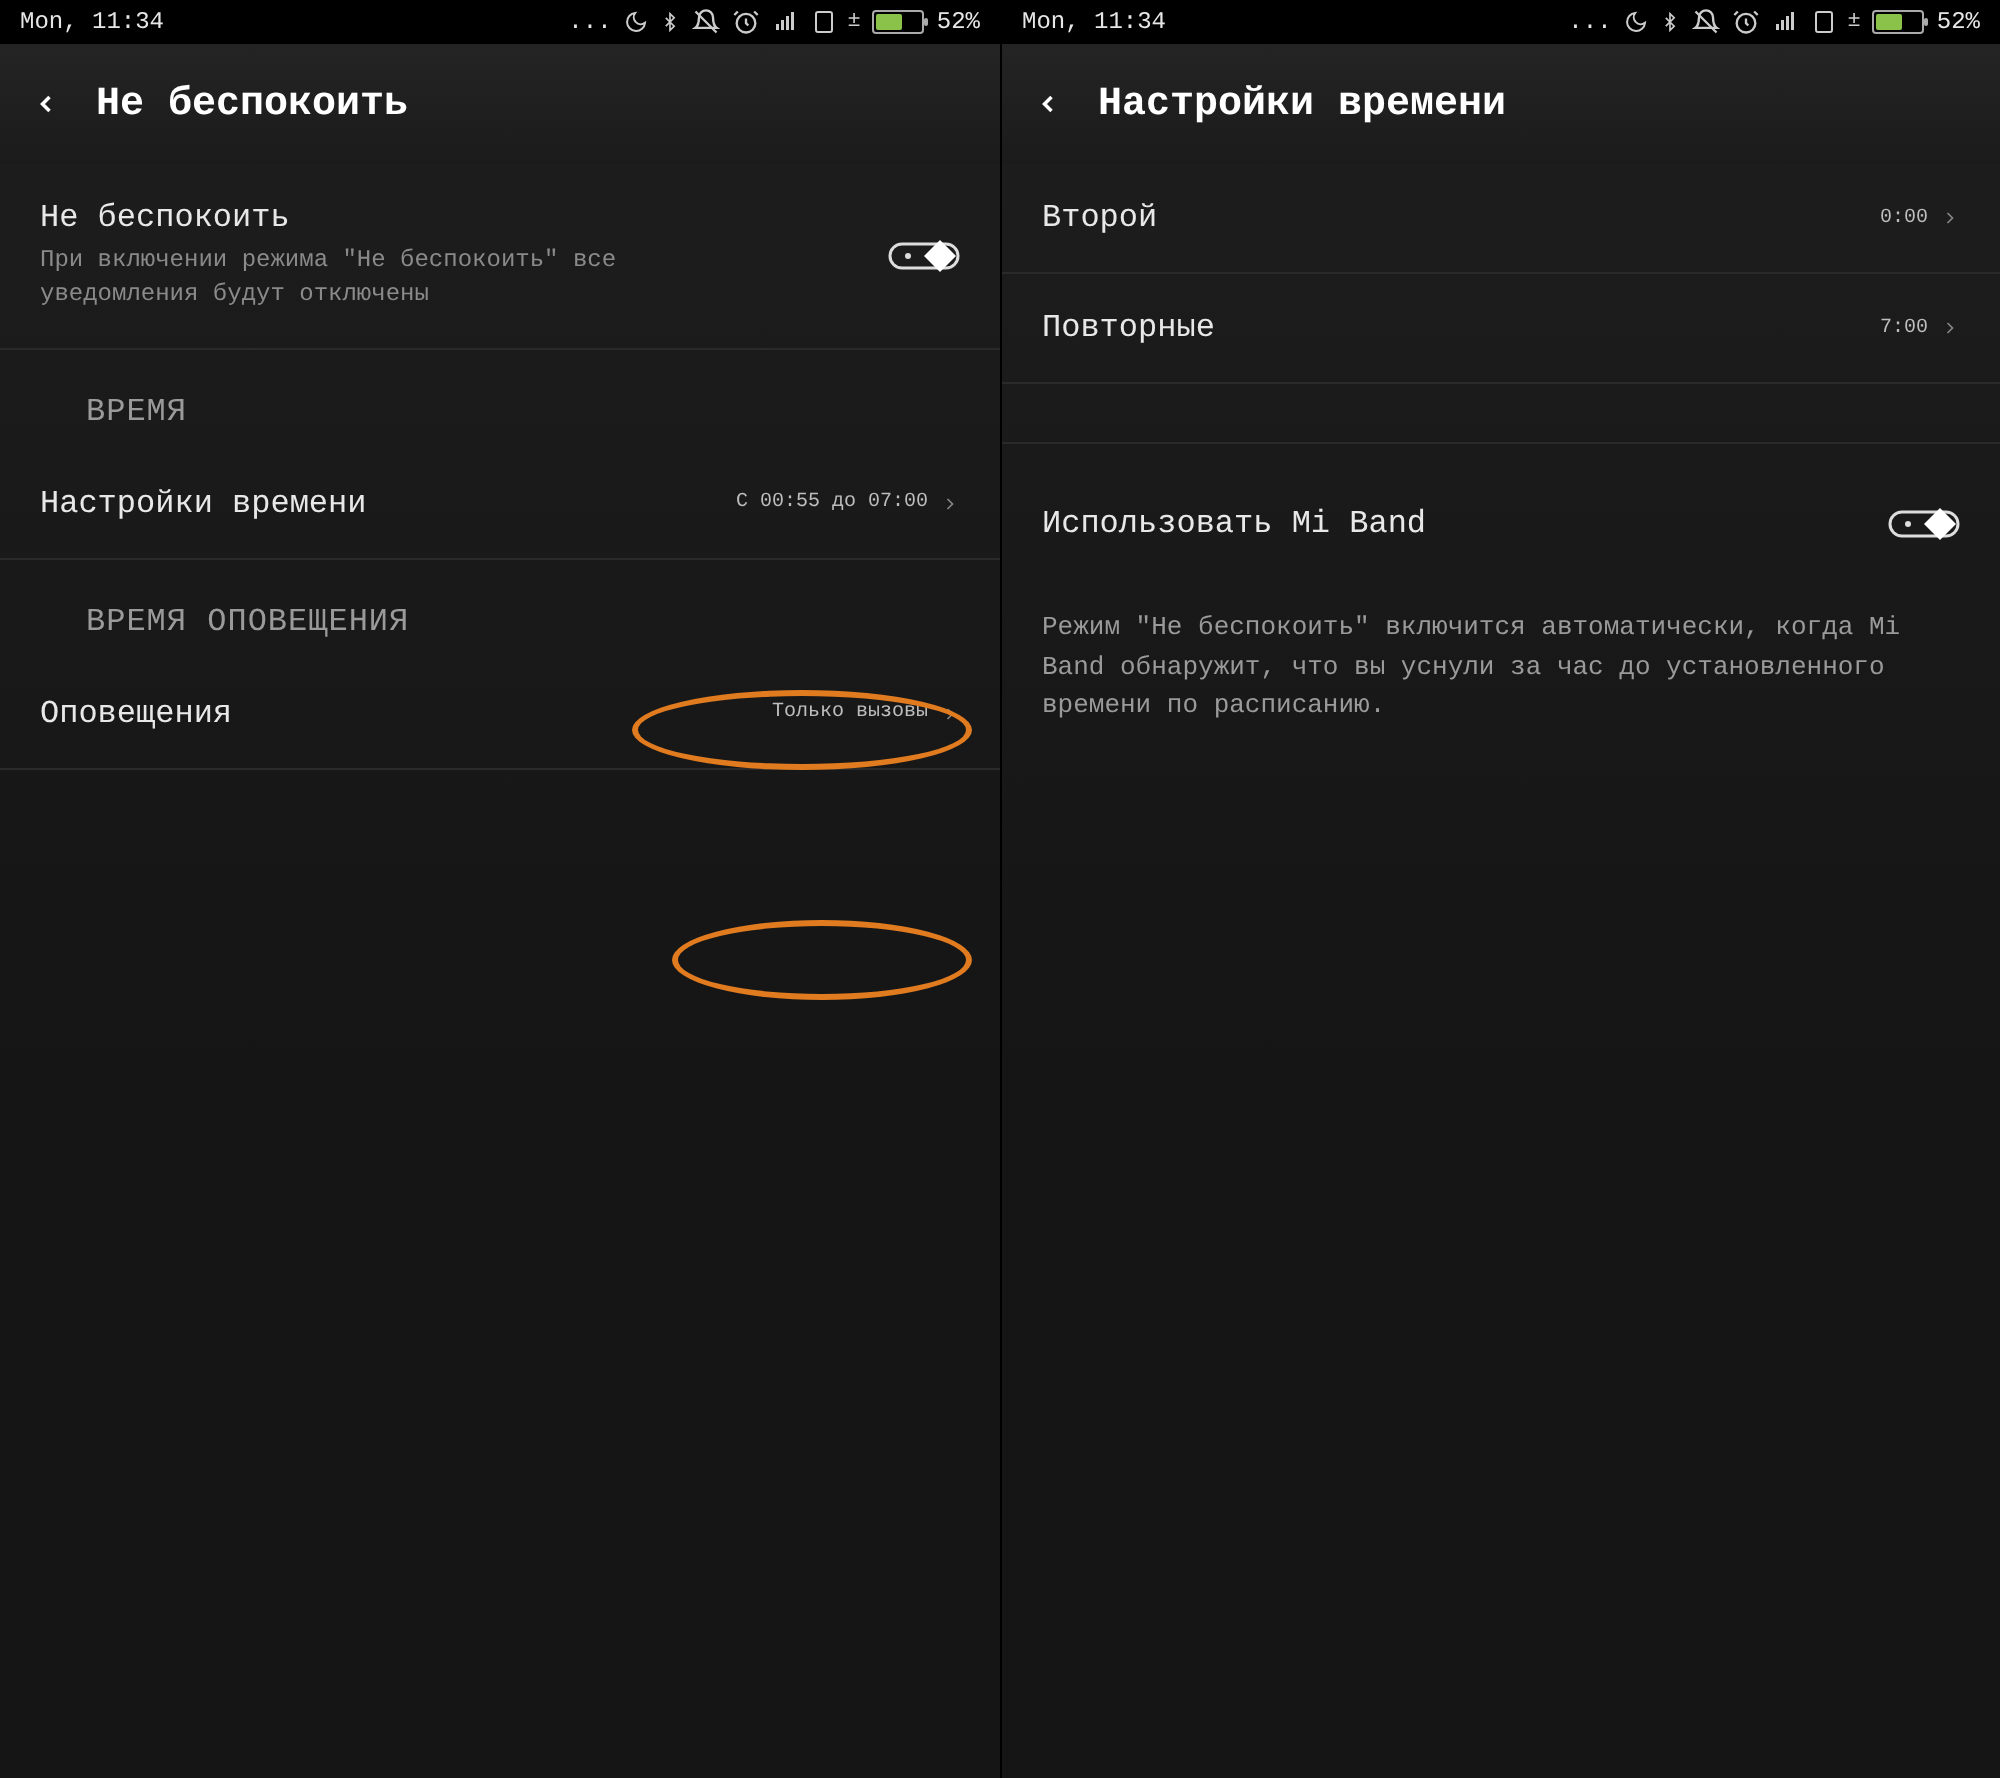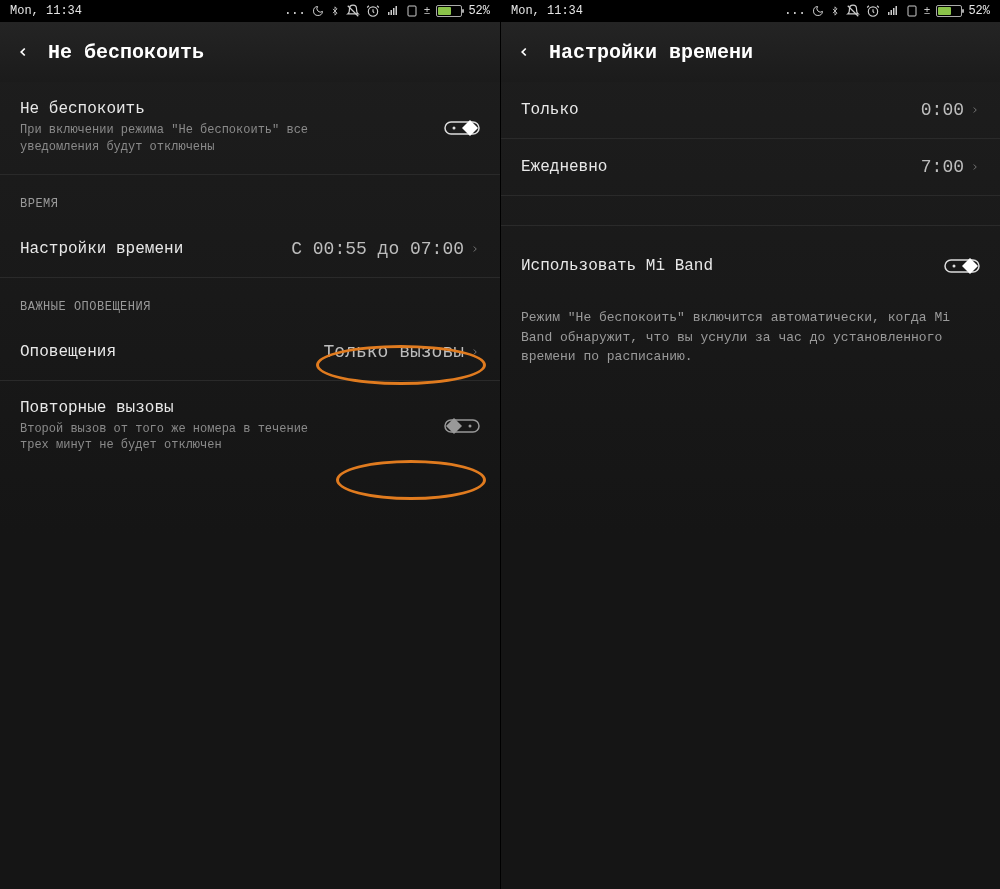--- a/index.html
+++ b/index.html
@@ -39,36 +39,37 @@
     display:flex;
     align-items:center;
     padding:0 16px;
     gap:18px;
     background:linear-gradient(180deg,#242424 0%,#1b1b1b 100%);
   }
   .header .title { color:#fff; font-size:20px; font-weight:600; }
   .back-chevron { stroke:#fff; }
   .section-label {
     color:#9a9a9a;
-    font-size:12px;
+    font-size:16px;
     letter-spacing:.5px;
     padding:22px 20px 10px;
+    margin-left:23px;
   }
   .row {
     padding:18px 20px;
     display:flex;
     align-items:center;
     justify-content:space-between;
     border-bottom:1px solid #2a2a2a;
   }
   .row.noborder { border-bottom:none; }
   .row .label { color:#e8e8e8; font-size:16px; }
   .row .sub { color:#8a8a8a; font-size:12px; line-height:1.4; margin-top:4px; max-width:320px;}
   .row .left { display:flex; flex-direction:column; }
-  .row .value { color:#bdbdbd; font-size:18px; display:flex; align-items:center; gap:6px; }
+  .row .value { color:#bdbdbd; font-size:10px; display:flex; align-items:center; gap:6px; }
   .chevron-right { stroke:#888; }
   .toggle {
     width:36px; height:20px; position:relative;
   }
   .toggle svg { position:absolute; inset:0; }
   .spacer { height:30px; border-bottom:1px solid #2a2a2a; }
   .hint {
     color:#9a9a9a;
     font-size:13px;
     line-height:1.5;
@@ -147,46 +148,33 @@
   <div class="row" style="position:relative;">
     <span class="label">Настройки времени</span>
     <span class="value">
       <span>С 00:55 до 07:00</span>
       <svg class="chevron-right" width="10" height="16" viewBox="0 0 24 24" fill="none" stroke-width="2">
           <polyline points="9 18 15 12 9 6"></polyline>
         </svg>
     </span>
   </div>
 
-  <div class="section-label">ВАЖНЫЕ ОПОВЕЩЕНИЯ</div>
+  <div class="section-label">ВРЕМЯ ОПОВЕЩЕНИЯ</div>
 
 
   <div class="row">
     <span class="label">Оповещения</span>
     <span class="value">
       <span>Только вызовы</span>
       <svg class="chevron-right" width="10" height="16" viewBox="0 0 24 24" fill="none" stroke-width="2">
           <polyline points="9 18 15 12 9 6"></polyline>
         </svg>
     </span>
   </div>
 
-  <div class="row noborder">
-    <div class="left">
-      <span class="label">Повторные вызовы</span>
-      <span class="sub">Второй вызов от того же номера в течение трех минут не будет отключен</span>
-    </div>
-    <div class="toggle">
-      <svg viewBox="0 0 36 20">
-          <rect x="1" y="4" width="34" height="12" rx="6" fill="none" stroke="#999" stroke-width="1.5"></rect>
-          <polygon points="10,2 18,10 10,18 2,10" fill="#999"></polygon>
-          <circle cx="26" cy="10" r="1.5" fill="#999"></circle>
-        </svg>
-    </div>
-  </div>
 
   <div class="highlight-oval" style="left:316px; top:345px; width:170px; height:40px;"></div>
   <div class="highlight-oval" style="left:336px; top:460px; width:150px; height:40px;"></div>
 </div>
 
 <div class="phone">
   <div class="status-bar">
     <span>Mon, 11:34</span>
     <div class="status-right">
       <span>...</span>
@@ -222,31 +210,31 @@
   </div>
 
   <div class="header">
     <svg class="back-chevron" width="14" height="22" viewBox="0 0 24 24" fill="none" stroke-width="3">
         <polyline points="15 18 9 12 15 6"></polyline>
       </svg>
     <span class="title">Настройки времени</span>
   </div>
 
   <div class="row">
-    <span class="label">Только</span>
+    <span class="label">Второй</span>
     <span class="value">
       <span>0:00</span>
       <svg class="chevron-right" width="10" height="16" viewBox="0 0 24 24" fill="none" stroke-width="2">
           <polyline points="9 18 15 12 9 6"></polyline>
         </svg>
     </span>
   </div>
 
   <div class="row">
-    <span class="label">Ежедневно</span>
+    <span class="label">Повторные</span>
     <span class="value">
       <span>7:00</span>
       <svg class="chevron-right" width="10" height="16" viewBox="0 0 24 24" fill="none" stroke-width="2">
           <polyline points="9 18 15 12 9 6"></polyline>
         </svg>
     </span>
   </div>
 
 
   <div class="spacer"></div>

